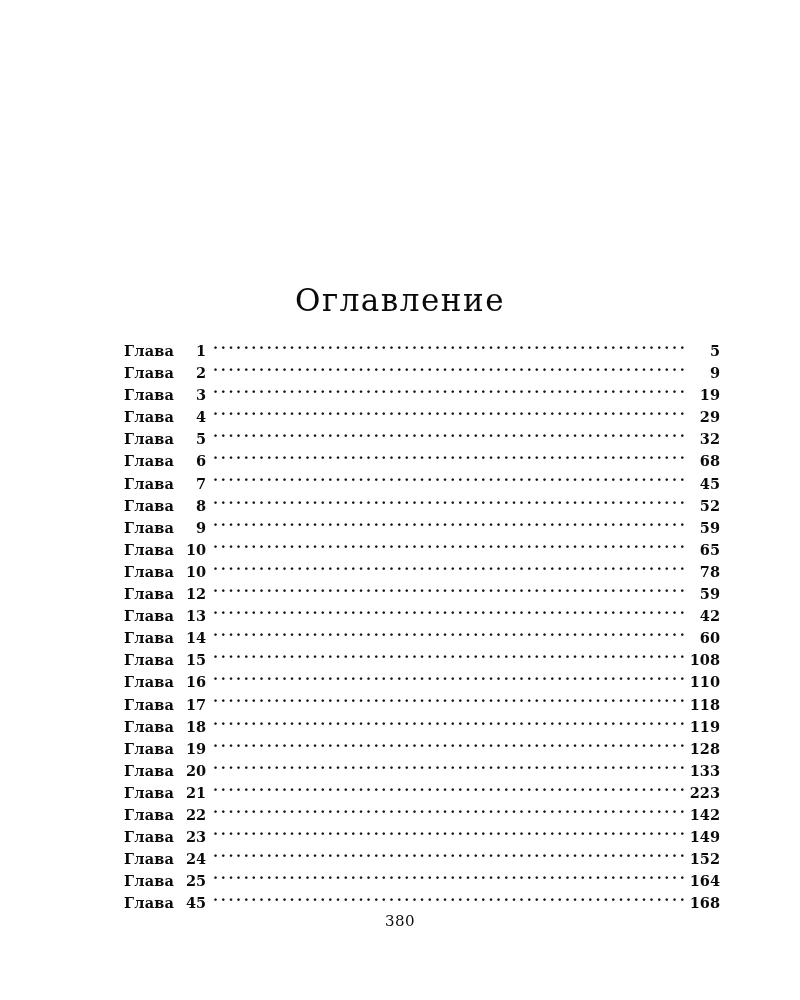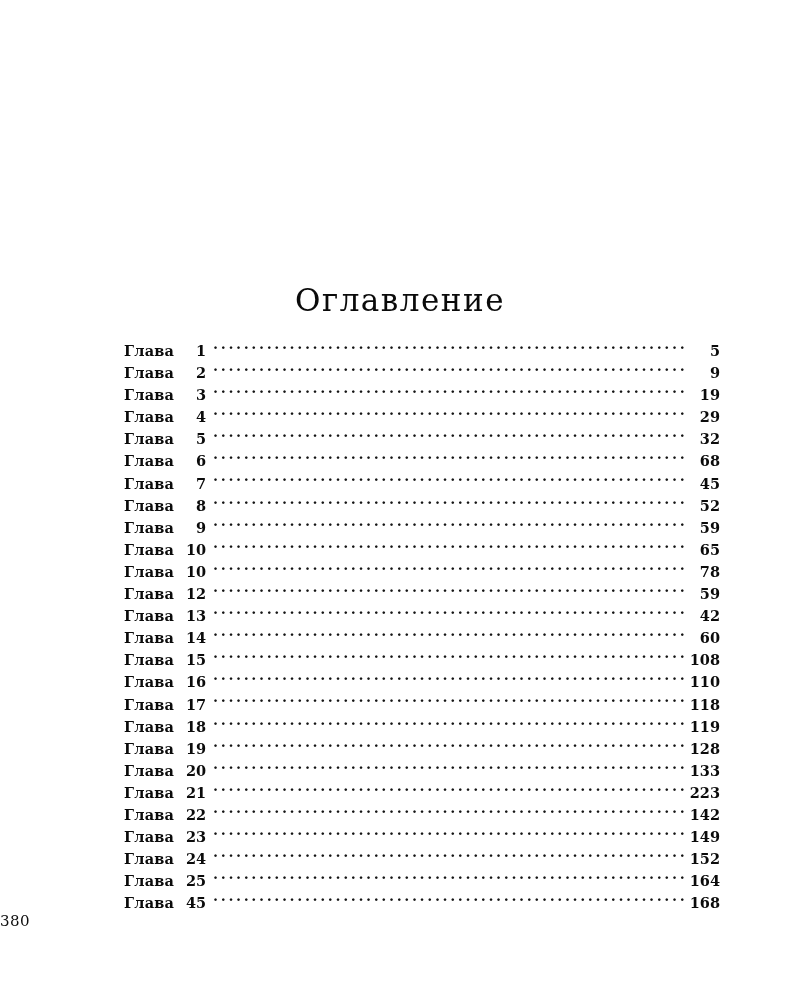--- a/index.html
+++ b/index.html
@@ -82,20 +82,21 @@
   .toc-page {
     display: inline-block;
     min-width: 32px;
     text-align: right;
   }
   .folio {
     position: absolute;
     top: 912px;
     left: 0;
     width: 800px;
+    text-align: center;
     font-family: "DejaVu Serif", serif;
     font-size: 15px;
     color: #0d0d0d;
     letter-spacing: 0.5px;
   }
 </style>
 </head>
 <body>
 
 <div class="page">

